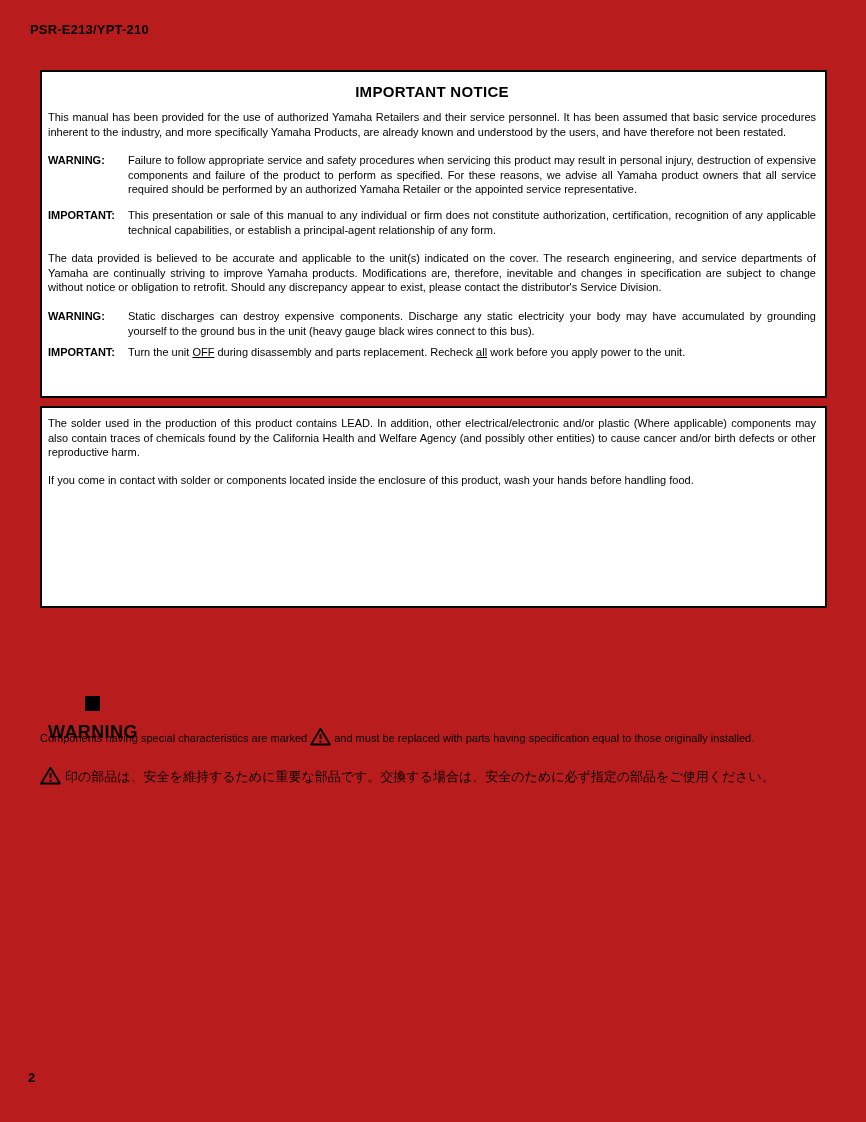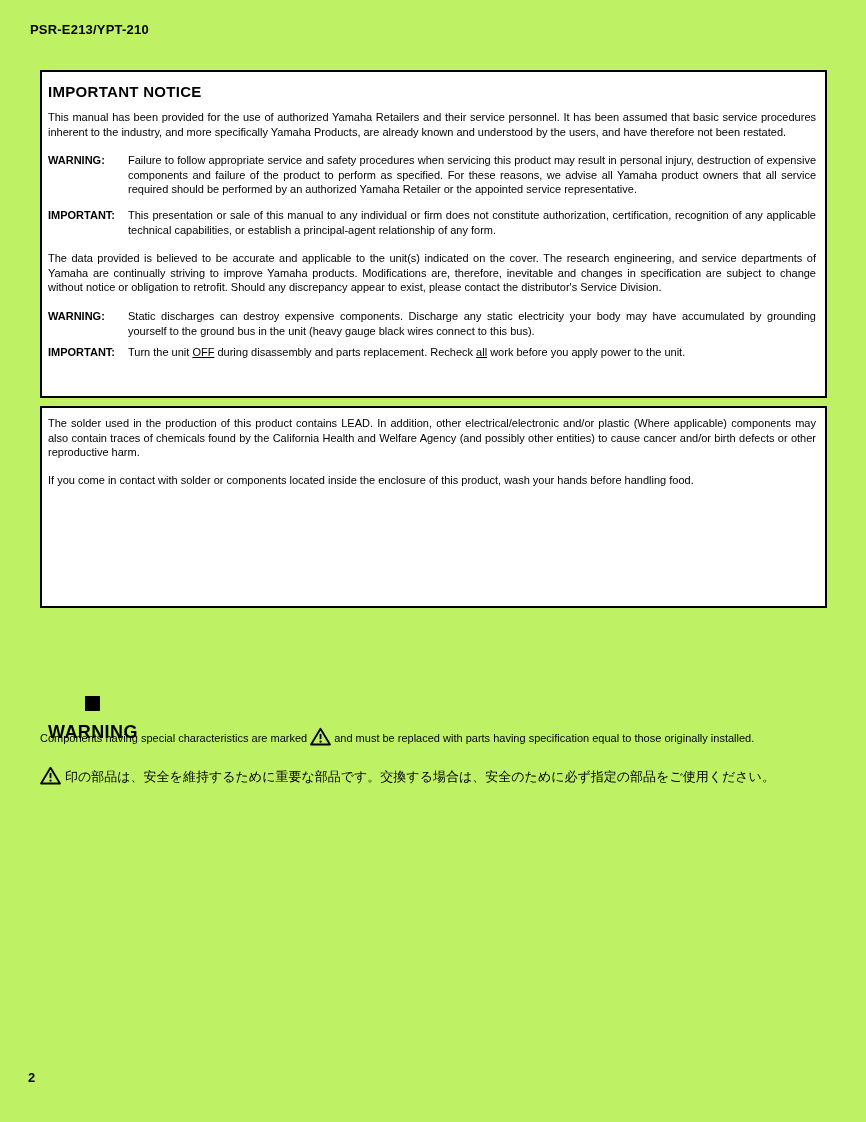--- a/index.html
+++ b/index.html
@@ -3,38 +3,38 @@
 <meta charset="utf-8">
 <style>
   * { margin: 0; padding: 0; box-sizing: border-box; }
   html, body { background: #ffffff; }
   body {
     width: 866px; height: 1122px;
     font-family: "Liberation Sans", sans-serif;
     color: #000;
     position: relative;
   }
-  .page { position: relative; width: 866px; height: 1122px; background: #bef264; overflow: hidden; }
+  .page { position: relative; width: 866px; height: 1122px; background: #b91c1c; overflow: hidden; }
 
   .doc-header {
     position: absolute; top: 22px; left: 30px;
     font-size: 13px; font-weight: bold; letter-spacing: 0.2px;
   }
 
   .notice-box {
     position: absolute; left: 40px; width: 787px;
     border: 2px solid #000;
     padding: 8px 9px 12px 6px;
     background: #fff;
   }
   #important-notice-box { top: 70px; min-height: 328px; }
   #chemical-notice-box  { top: 406px; min-height: 202px; }
 
   .box-title {
-    text-align: left; font-size: 15px; font-weight: bold;
+    text-align: center; font-size: 15px; font-weight: bold;
     margin: 3px 0 10px 0; letter-spacing: 0.3px;
   }
 
   .para {
     font-size: 11px; line-height: 14.6px;
     text-align: justify; margin-bottom: 13px;
   }
   .para:last-child { margin-bottom: 0; }
 
   .labeled-item {

